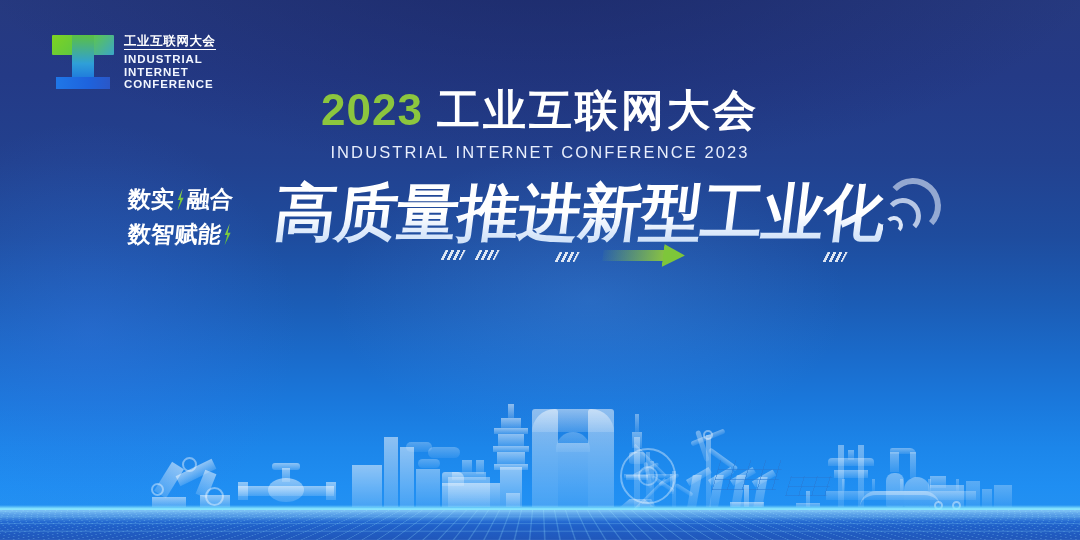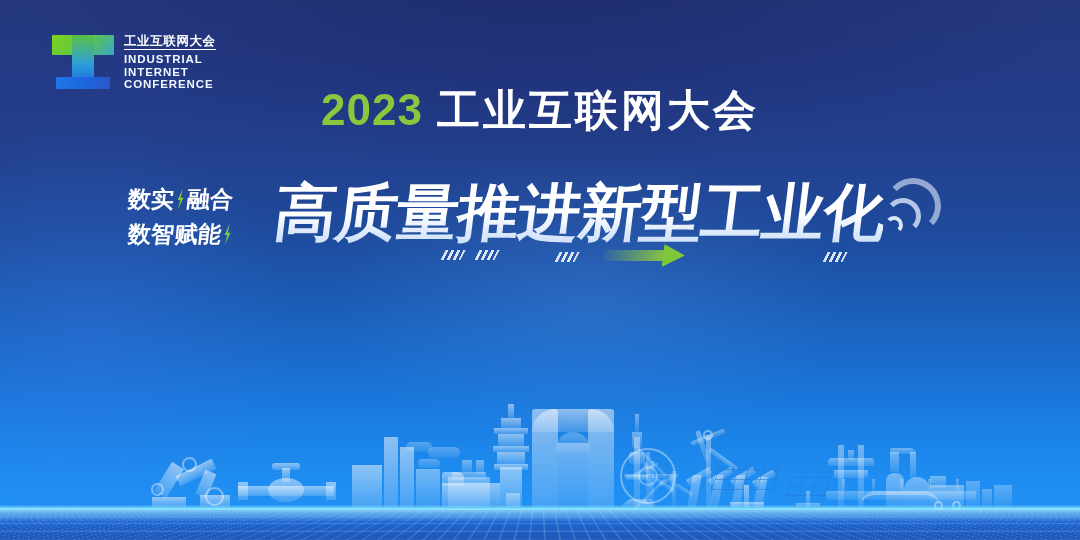--- a/index.html
+++ b/index.html
@@ -232,20 +232,21 @@
         <div>CONFERENCE</div>
       </div>
     </div>
   </div>
 
   <div class="head">
     <div class="head-row">
       <span class="year">2023</span>
       <span class="cn-title">工业互联网大会</span>
     </div>
+    <div class="en-title">INDUSTRIAL INTERNET CONFERENCE 2023</div>
   </div>
 
   <div class="slogan">
     <div class="slogan-inner">
 
       <div class="slogan-small">
         <div class="ss-line">
           <span>数实</span>
           <i class="bolt"></i>
           <span>融合</span>

